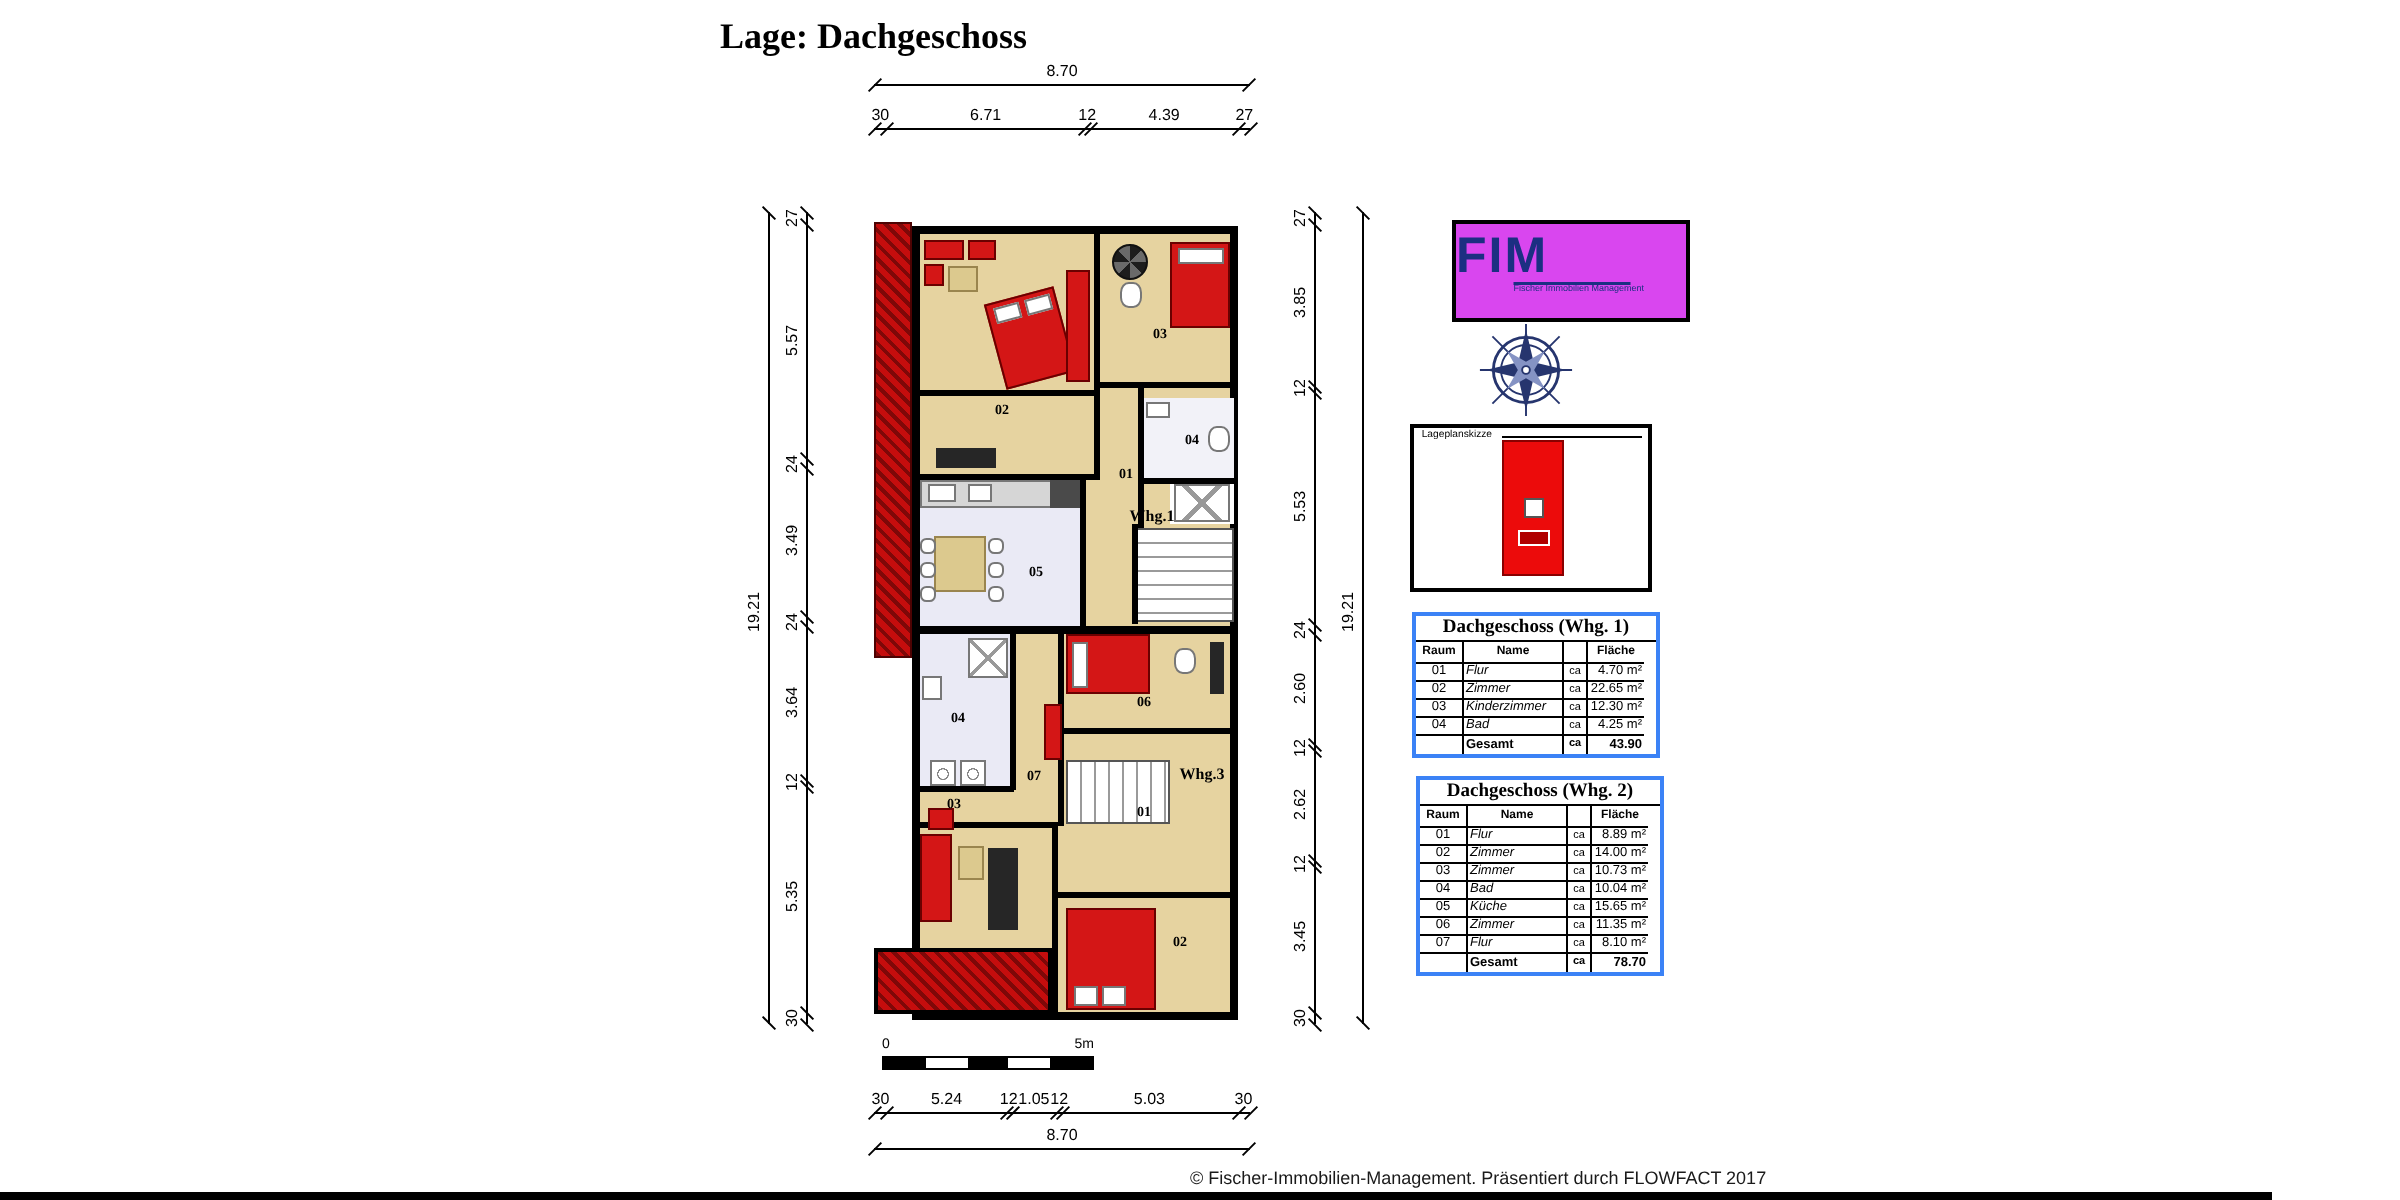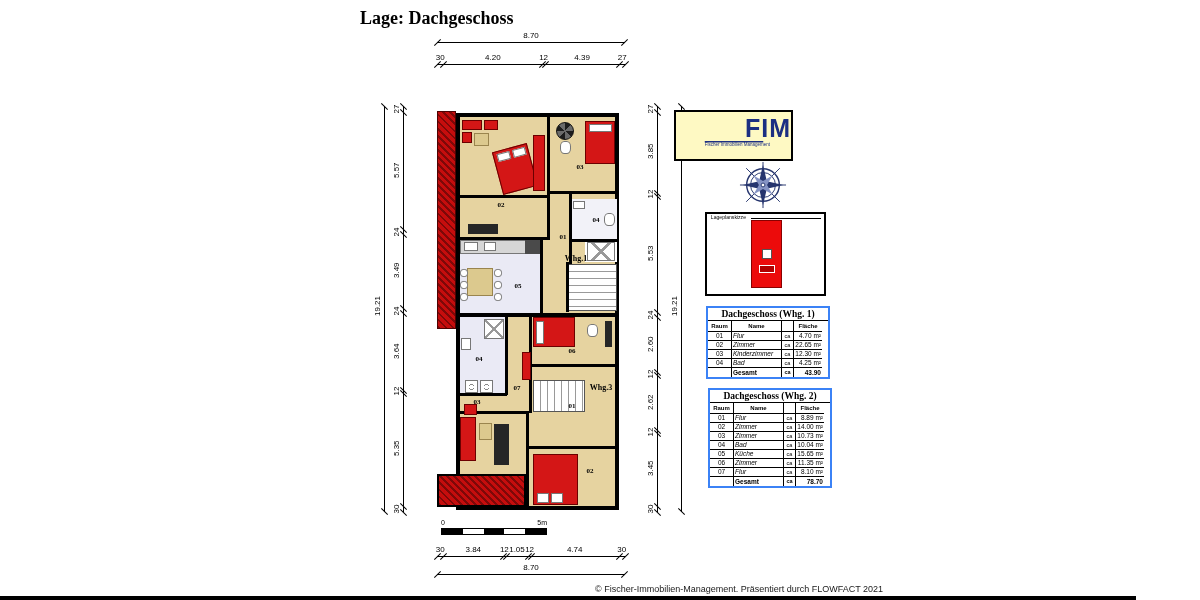--- a/index.html
+++ b/index.html
@@ -50,22 +50,22 @@
      border:1px solid #777;}
   .washer{background:radial-gradient(circle at 50% 55%,#fff 0 28%,#888 29% 36%,#fff 37%);border:1px solid #777;}
   .counter{background:#d6d6d6;border:1px solid #777;}
   .fan{background:conic-gradient(#1d1d1d 0 12%,#6a6a6a 12% 25%,#1d1d1d 25% 37%,#6a6a6a 37% 50%,#1d1d1d 50% 62%,#6a6a6a 62% 75%,#1d1d1d 75% 87%,#6a6a6a 87%);border-radius:50%;border:1px solid #111;}
   .rlabel{position:absolute;transform:translate(-50%,-50%);font-family:"Liberation Serif",serif;
           font-weight:bold;font-size:7px;}
   .wlabel{position:absolute;transform:translate(-50%,-50%);font-family:"Liberation Serif",serif;
           font-weight:bold;font-size:8px;white-space:nowrap;}
 
   
-  .logobox{position:absolute;left:674px;top:110px;width:115px;height:47px;border:2px solid #000;
-           background:#fef9c3;text-align:right;}
+  .logobox{position:absolute;left:726px;top:110px;width:115px;height:47px;border:2px solid #000;
+           background:#d946ef;text-align:left;}
   .fim{margin-top:4px;font-weight:900;font-size:25px;line-height:24px;color:#1c2f82;
        font-family:"Liberation Sans",sans-serif;letter-spacing:1px;}
   .fimtag{width:78px;margin:1px auto 0;border-top:2px solid #1c2f82;font-size:6px;
           transform:scale(.75);transform-origin:top center;color:#1c2f82;white-space:nowrap;}
   .compass{position:absolute;left:739px;top:161px;width:48px;height:48px;}
   .siteplan{position:absolute;left:705px;top:212px;width:117px;height:80px;border:2px solid #000;background:#fff;}
   .sp-label{position:absolute;left:3px;top:1px;font-size:6px;transform:scale(.85);transform-origin:left top;
             background:#fff;padding:0 1px;white-space:nowrap;}
   .sp-line{position:absolute;left:44px;top:4px;right:3px;height:1px;background:#000;}
   .sp-red{position:absolute;left:44px;top:6px;width:29px;height:66px;background:#ec0b0b;border:1px solid #8a0000;}
@@ -96,21 +96,21 @@
     <span class="dlab" style="left:50%;">8.70</span>
     <div class="dline"></div>
       <div class="dtick" style="left:0;"></div>
       <div class="dtick" style="left:187px;"></div>
   </div>
   <div class="dchain h" style="left:437px;top:54px;width:188px;height:16px;">
       <div class="dline"></div>
       <div class="dtick" style="left: 0px;"></div>
       <span class="dlab" style="left: 3.14732px;">30</span>
       <div class="dtick" style="left: 6.29464px;"></div>
-      <span class="dlab" style="left: 55.8125px;">4.20</span>
+      <span class="dlab" style="left: 55.8125px;">6.71</span>
       <div class="dtick" style="left: 105.33px;"></div>
       <span class="dlab" style="left: 106.589px;">12</span>
       <div class="dtick" style="left: 107.848px;"></div>
       <span class="dlab" style="left: 145.092px;">4.39</span>
       <div class="dtick" style="left: 182.335px;"></div>
       <span class="dlab" style="left: 185.167px;">27</span>
       <div class="dtick" style="left: 188px;"></div>
     </div>
 
   <div class="doverall v" style="left:371px;top:106px;width:16px;height:406px;">
@@ -185,29 +185,29 @@
         <div class="sb-w"></div>
         <div class="sb-b"></div>
     </div>
   </div>
 
   <div class="dchain h" style="left:437px;top:546px;width:188px;height:16px;">
       <div class="dline"></div>
       <div class="dtick" style="left: 0px;"></div>
       <span class="dlab" style="left: 3.23766px;">30</span>
       <div class="dtick" style="left: 6.47532px;"></div>
-      <span class="dlab" style="left: 36.2618px;">3.84</span>
+      <span class="dlab" style="left: 36.2618px;">5.24</span>
       <div class="dtick" style="left: 66.0482px;"></div>
       <span class="dlab" style="left: 67.3433px;">12</span>
       <div class="dtick" style="left: 68.6383px;"></div>
       <span class="dlab" style="left: 79.9701px;">1.05</span>
       <div class="dtick" style="left: 91.302px;"></div>
       <span class="dlab" style="left: 92.597px;">12</span>
       <div class="dtick" style="left: 93.8921px;"></div>
-      <span class="dlab" style="left: 137.708px;">4.74</span>
+      <span class="dlab" style="left: 137.708px;">5.03</span>
       <div class="dtick" style="left: 181.525px;"></div>
       <span class="dlab" style="left: 184.762px;">30</span>
       <div class="dtick" style="left: 188px;"></div>
     </div>
   <div class="doverall h" style="left:437px;top:564px;width:188px;height:14px;">
     <span class="dlab" style="left:50%;">8.70</span>
     <div class="dline"></div>
       <div class="dtick" style="left:0;"></div>
       <div class="dtick" style="left:187px;"></div>
   </div>
@@ -424,15 +424,15 @@
         <div class="c-area">8.10 m²</div>
     </div>
     <div class="trow ttotal">
       <div class="c-nr"></div>
         <div class="c-name" style="font-style:normal;">Gesamt</div>
       <div class="c-ca">ca</div>
         <div class="c-area">78.70 m²</div>
     </div>
   </div>
 
-  <div class="footer">© Fischer-Immobilien-Management. Präsentiert durch FLOWFACT 2021</div>
+  <div class="footer">© Fischer-Immobilien-Management. Präsentiert durch FLOWFACT 2017</div>
   <div class="bottombar"></div>
 </div>
 
 </body></html>

